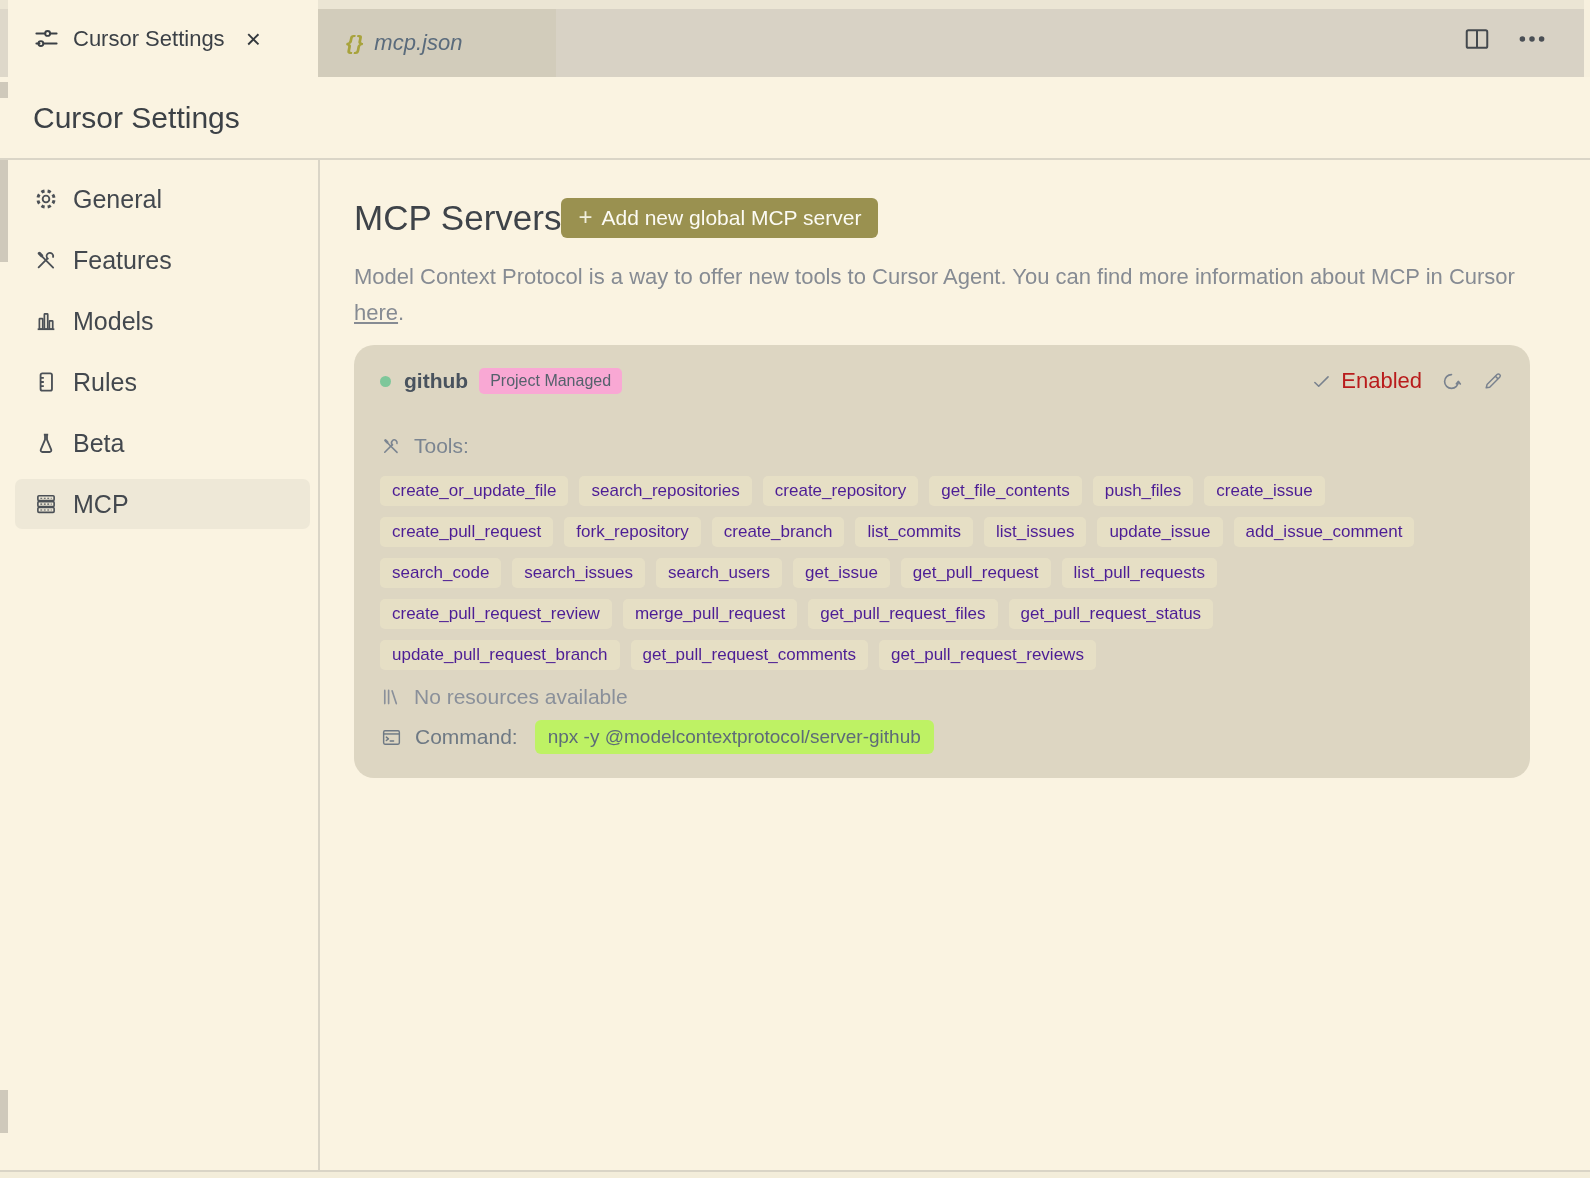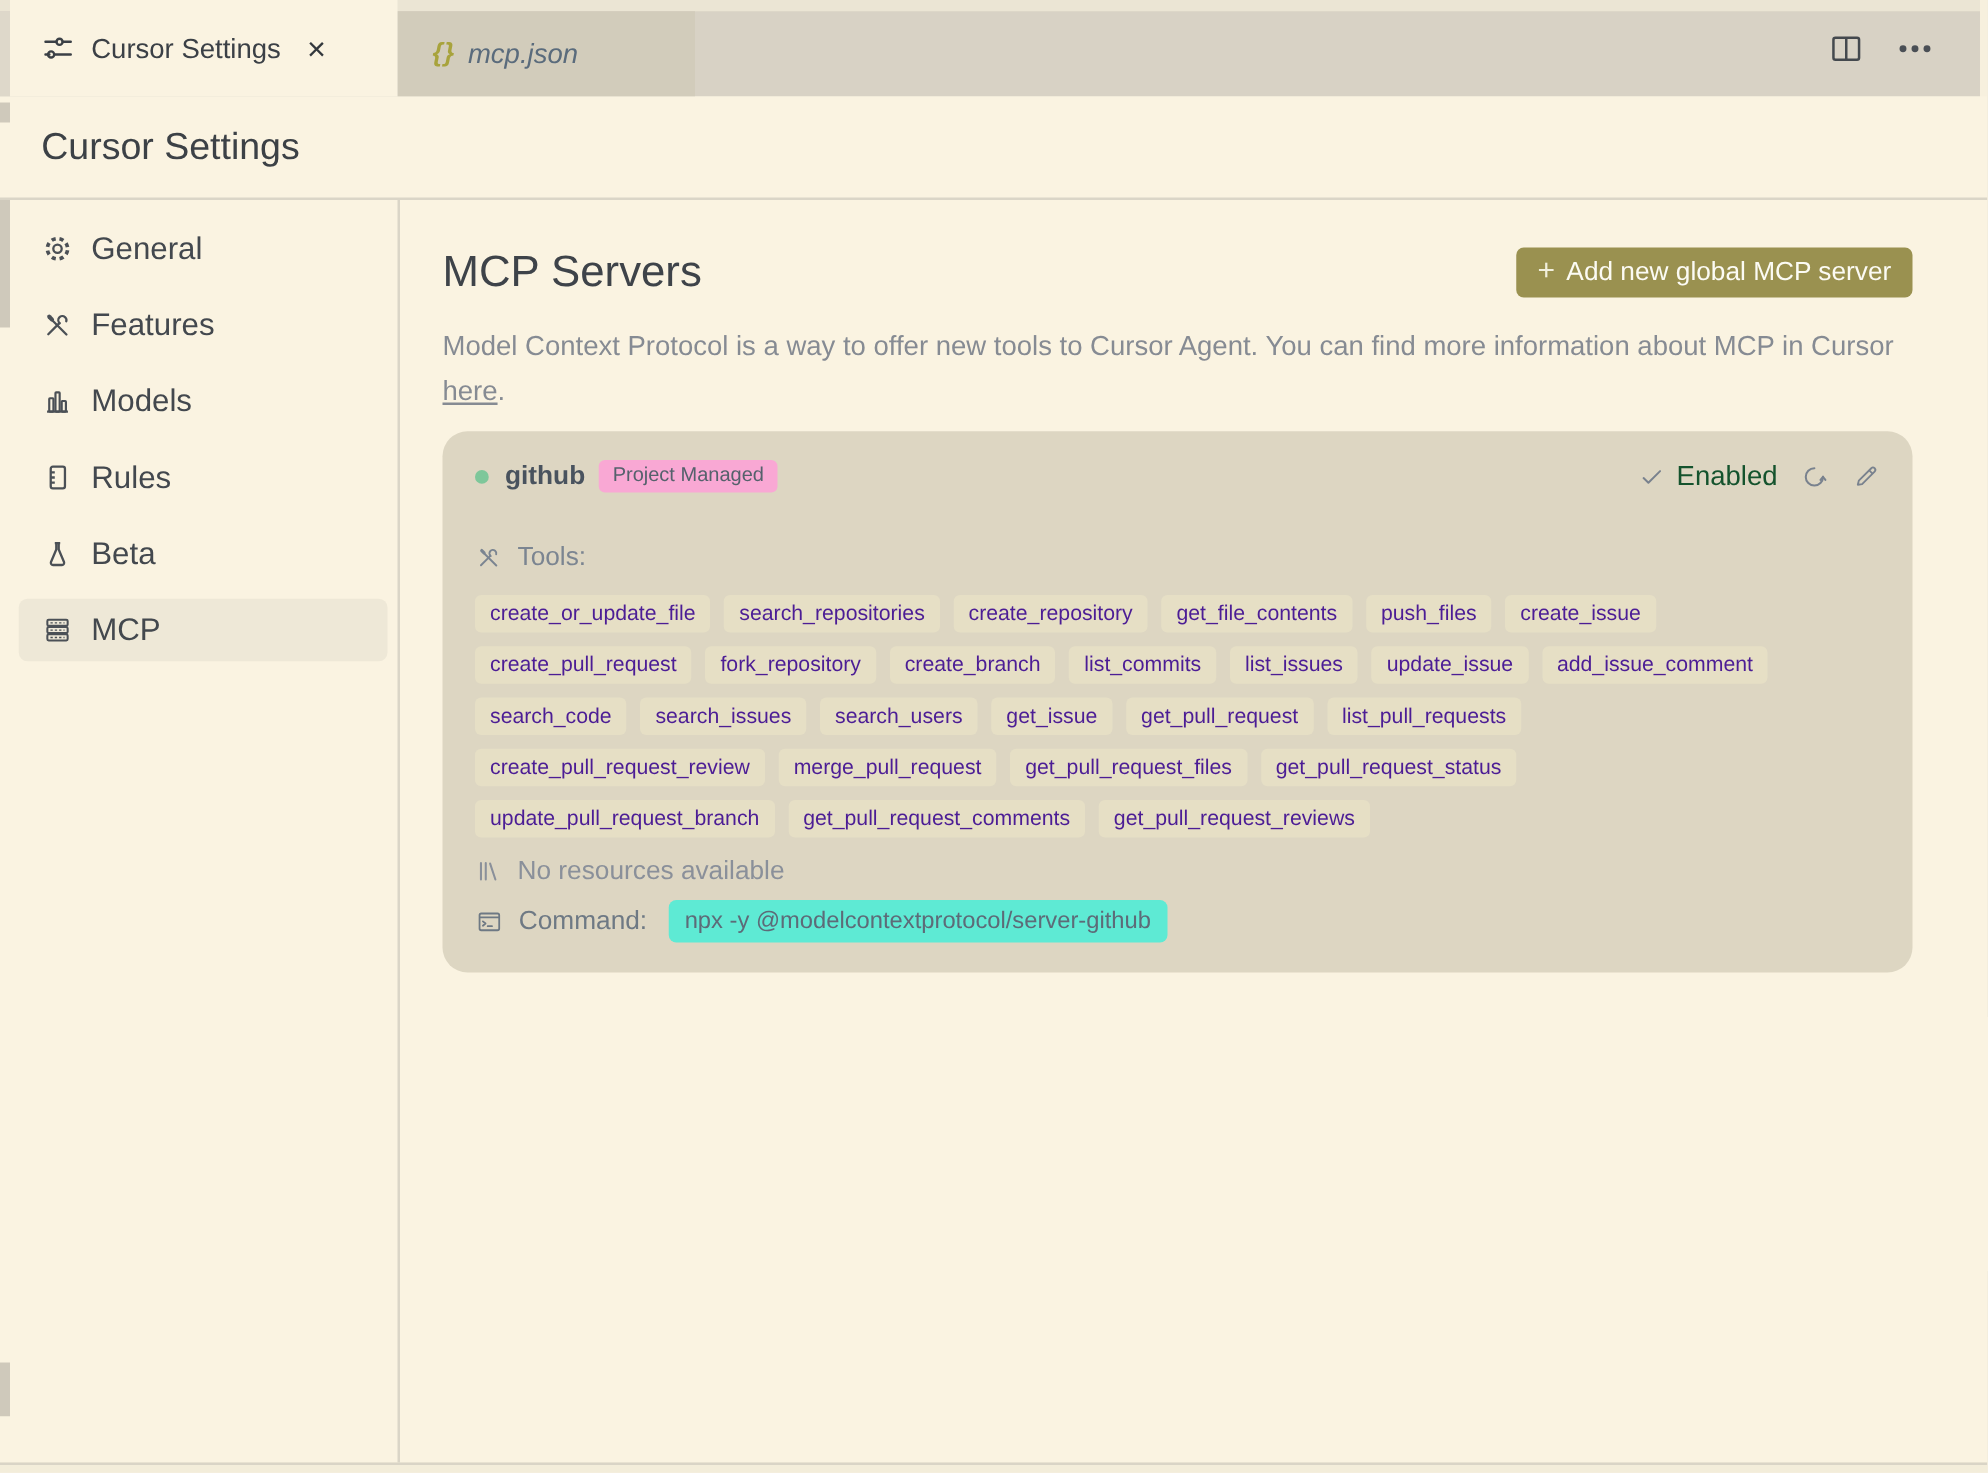--- a/index.html
+++ b/index.html
@@ -41,49 +41,49 @@
   .sidebar{position:absolute;top:160px;left:0;width:318px;bottom:8px;padding-top:14px;box-sizing:border-box;}
   .v-divider{position:absolute;top:160px;left:318px;width:2px;bottom:8px;background:#dad5c7;}
   .side-item{display:flex;align-items:center;height:50px;margin:0 8px 11px 15px;padding-left:18px;border-radius:7px;cursor:pointer;}
   .side-item.selected{background:#eee8d7;}
   .side-item .ic{width:26px;height:26px;color:#4b5056;flex:none;}
   .side-item .lbl{font-size:25px;color:#43484e;margin-left:14px;}
 
   
   .main{position:absolute;top:160px;left:320px;right:0;bottom:8px;padding:38px 0 0 34px;box-sizing:border-box;}
   .content{width:1176px;}
-  .main-head{display:flex;align-items:center;justify-content:space-between;}
+  .main-head{display:flex;align-items:center;}
   .main-head h2{margin:0;font-size:35px;font-weight:500;color:#3e4349;}
   .add-btn{display:flex;align-items:center;gap:9px;background:#9a9150;color:#fcfbf4;border:none;
     font-family:inherit;font-size:21px;padding:8px 17px;border-radius:6px;cursor:pointer;}
   .add-btn .plus{font-size:24px;font-weight:300;line-height:1;margin-top:-2px;color:#f1efdd;}
   .desc{margin:21px 0 0 0;font-size:22px;line-height:36px;color:#868b93;}
   .desc a{color:#868b93;text-decoration:underline;cursor:pointer;}
 
   
   .card{margin-top:14px;width:1176px;box-sizing:border-box;background:#ddd6c2;border-radius:20px;padding:23px 26px 24px 26px;}
   .card-head{display:flex;align-items:center;}
   .dot{width:11px;height:11px;border-radius:50%;background:#7ec79a;flex:none;}
   .sname{font-size:21px;font-weight:600;color:#49535e;margin-left:13px;}
   .badge{margin-left:11px;background:#f9a8d4;color:#55616c;font-size:16px;font-weight:500;
     padding:4px 11px;border-radius:5px;}
-  .head-right{margin-left:auto;display:flex;align-items:center;color:#14532d;}
+  .head-right{margin-left:auto;display:flex;align-items:center;color:#b91c1c;}
   .enabled-wrap{display:flex;align-items:center;gap:9px;cursor:pointer;}
   .enabled-lbl{font-size:22px;}
   .icon-btn{cursor:pointer;color:#79828e;}
   .refresh{margin-left:18px;}
   .edit{margin-left:19px;}
 
   .tools-row{margin-top:40px;display:flex;align-items:center;gap:12px;color:#7b8591;font-size:21px;}
   .tool-rows{margin-top:18px;}
   .tool-row{display:flex;gap:11px;margin-bottom:11px;}
   .tool-chip{background:#e6dfc5;color:#4c1d95;font-size:17px;padding:5px 12px;border-radius:5px;white-space:nowrap;}
   .res-row{margin-top:15px;display:flex;align-items:center;gap:12px;color:#8a909a;font-size:21px;}
   .cmd-row{margin-top:11px;display:flex;align-items:center;gap:12px;color:#6e7984;font-size:21px;}
-  .cmd-chip{background:#5eead4;color:#5d6b78;font-size:19px;padding:6px 13px;border-radius:6px;margin-left:5px;
+  .cmd-chip{background:#bef264;color:#5d6b78;font-size:19px;padding:6px 13px;border-radius:6px;margin-left:5px;
     font-family:"Liberation Sans","DejaVu Sans",sans-serif;}
 </style>
 </head>
 <body>
 
 <div class="screen">
 
   <div class="tabbar"></div>
   <div class="titlebar-strip"></div>
   <div class="right-sliver"></div>

